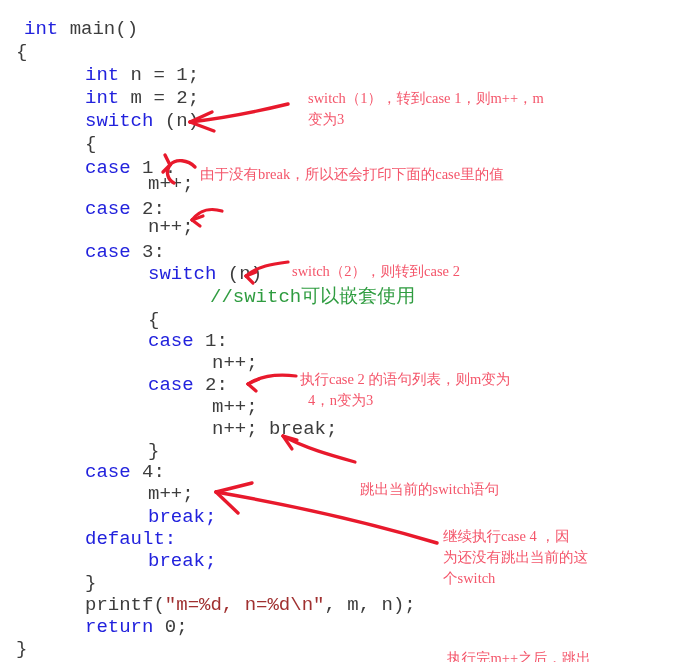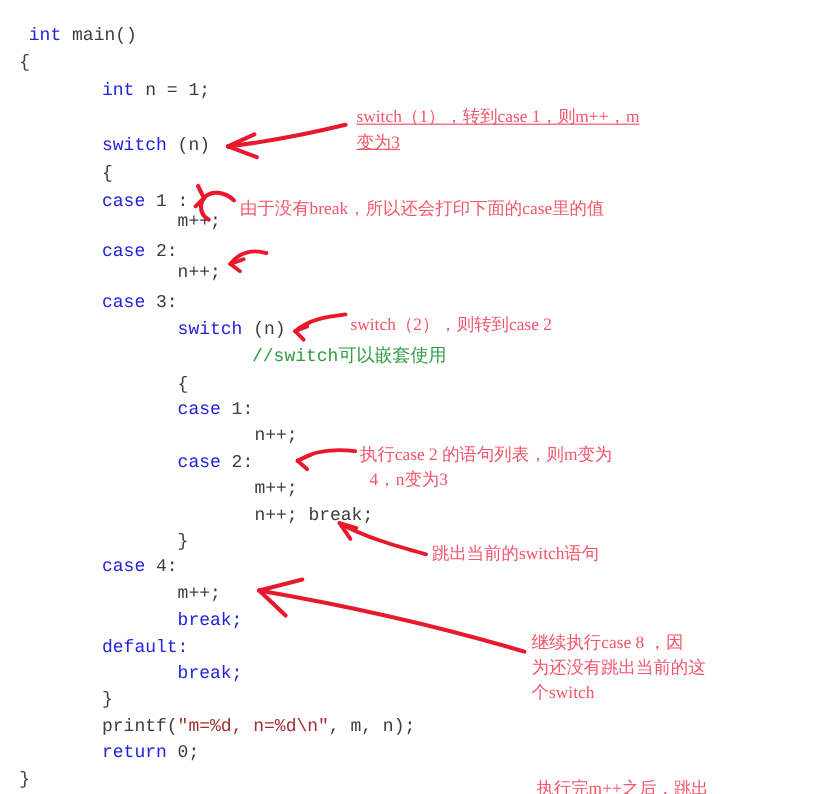--- a/index.html
+++ b/index.html
@@ -16,21 +16,21 @@
     font-family: "Liberation Serif", "DejaVu Serif", serif;
   }
   
   .code {
     position: absolute;
     left: 0;
     top: 0;
     width: 678px;
     height: 662px;
     font-family: "Liberation Mono", "DejaVu Sans Mono", monospace;
-    font-size: 15px;
+    font-size: 19px;
     line-height: 23.6px;
     color: #3d3d3d;
     white-space: pre;
   }
   .code-line {
     position: absolute;
     left: 14px;
     white-space: pre;
   }
   .kw   { color: #2222dd; }
@@ -67,20 +67,21 @@
 <div id="page">
 
   <div class="code">
 
     <div class="code-line" style="top:18px;left:24px;"><span class="kw">int</span> <span class="id">main()</span></div>
 
     <div class="code-line" style="top:41px;left:16px;"><span class="id">{</span></div>
 
     <div class="code-line" style="top:64px;left:85px;"><span class="kw">int</span><span class="id"> n = 1;</span></div>
 
+    <div class="code-line" style="top:87px;left:85px;"><span class="kw">int</span><span class="id"> m = 2;</span></div>
 
     <div class="code-line" style="top:110px;left:85px;"><span class="kw">switch</span><span class="id"> (n)</span></div>
 
     <div class="code-line" style="top:133px;left:85px;"><span class="id">{</span></div>
 
     <div class="code-line" style="top:157px;left:85px;"><span class="kw">case</span><span class="id"> 1 :</span></div>
 
     <div class="code-line" style="top:173px;left:148px;"><span class="id">m++;</span></div>
 
     <div class="code-line" style="top:198px;left:85px;"><span class="kw">case</span><span class="id"> 2:</span></div>
@@ -150,29 +151,29 @@
 
     <path d="M355 462 C 330 455, 305 448, 283 436" stroke-width="3.2"></path>
     <path d="M283 436 L 292 449" stroke-width="3.2"></path>
     <path d="M283 436 L 297 440" stroke-width="3.2"></path>
 
     <path d="M437 543 C 390 529, 320 510, 216 492" stroke-width="3.4"></path>
     <path d="M216 492 L 252 483" stroke-width="3.4"></path>
     <path d="M216 492 L 238 513" stroke-width="3.4"></path>
   </svg>
 
-  <div class="note" style="left:297px; top:88px;text-decoration:underline;"><span>switch（1），转到case 1，则m++，m</span><br><span>变为3</span></div>
+  <div class="note" style="left:308px; top:88px;"><span>switch（1），转到case 1，则m++，m</span><br><span>变为3</span></div>
 
   <div class="note" style="left:200px; top:164px;"><span>由于没有break，所以还会打印下面的case里的值</span></div>
 
 
   <div class="note" style="left:292px; top:261px;"><span>switch（2），则转到case 2</span></div>
 
   <div class="note" style="left:300px; top:369px;"><span>执行case 2 的语句列表，则m变为</span><br><span style="display:inline-block; padding-left:8px;">4，n变为3</span></div>
 
-  <div class="note" style="left:360px; top:452px;"><span>跳出当前的switch语句</span></div>
+  <div class="note" style="left:360px; top:479px;"><span>跳出当前的switch语句</span></div>
 
-  <div class="note" style="left:443px; top:526px;"><span>继续执行case 8 ，因</span><br><span>为还没有跳出当前的这</span><br><span>个switch</span></div>
+  <div class="note" style="left:443px; top:526px;"><span>继续执行case 4 ，因</span><br><span>为还没有跳出当前的这</span><br><span>个switch</span></div>
 
 
   <div class="note" style="left:447px; top:616px;margin-top:32px;"><span>执行完m++之后，跳出</span><br><span>当前的switch语句</span></div>
 
 </div>
 
 </body></html>

